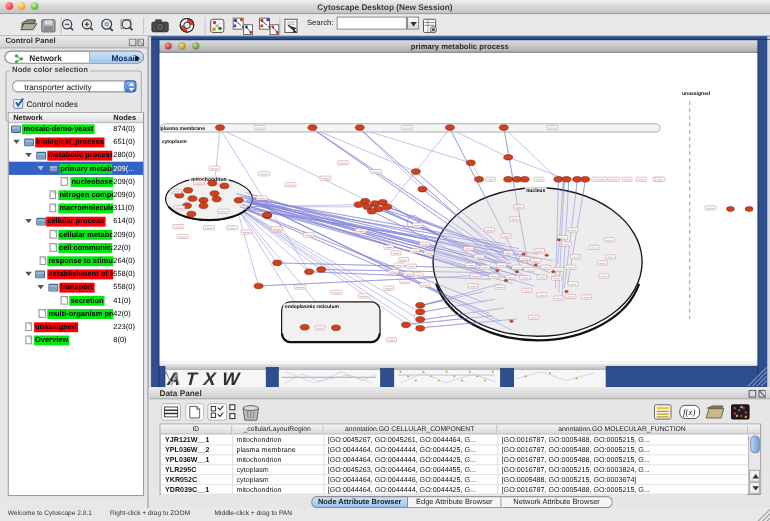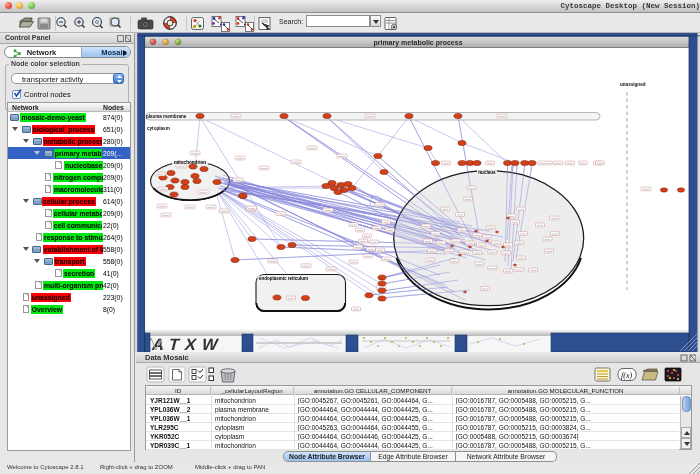--- a/index.html
+++ b/index.html
@@ -1,21 +1,21 @@
 <!DOCTYPE html>
 <html><head>
 <meta charset="utf-8">
 <style>
 *{margin:0;padding:0;box-sizing:border-box;}
 html,body{width:700px;height:474px;overflow:hidden;}
 body{font-family:"Liberation Sans",sans-serif;position:relative;background:#e8e8e8;}
 .abs{position:absolute;}
 
 #titlebar{left:0;top:0;width:700px;height:13px;background:linear-gradient(#efefef,#d7d7d7 50%,#c3c3c3);border-bottom:1px solid #8e8e8e;}
-#titlebar .t{width:100%;text-align:right;font-size:7.5px;font-weight:bold;color:#3a3a3a;line-height:13px;font-family:Liberation Mono, monospace;}
+#titlebar .t{width:100%;text-align:center;font-size:7.5px;font-weight:bold;color:#3a3a3a;line-height:13px;}
 .light{width:7px;height:7px;border-radius:50%;top:2px;}
 
 #toolbar{left:0;top:13px;width:700px;height:20px;background:#e9e9e9;border-bottom:1px solid #b5b5b5;}
 .sep{top:16px;width:1px;height:15px;background:#c7c7c7;}
 
 #cpanel{left:0;top:33px;width:135px;height:430px;background:#e7e7e7;border-right:1px solid #9b9b9b;}
 #cphead{left:0;top:0;width:134px;height:11px;background:linear-gradient(#e9e9e9,#d2d2d2);border-bottom:1px solid #aaa;}
 #cphead span{font-size:7px;font-weight:bold;color:#333;position:absolute;left:5px;top:1px;}
 #tabs{left:4px;top:13px;width:127px;height:12px;background:#fff;border:1px solid #8a8a8a;border-radius:6px;overflow:hidden;}
 #tabs .seg{position:absolute;top:0;height:12px;font-size:7.5px;font-weight:bold;color:#222;text-align:center;line-height:11px;}
@@ -780,21 +780,21 @@
 <rect x="689" y="33" width="8.5" height="319" fill="#2e4f8f"></rect>
 <rect x="697.5" y="33" width="2.5" height="319" fill="#d8d8d8"></rect>
 <line x1="144.6" y1="36" x2="144.6" y2="352" stroke="#16294e" stroke-width="0.7"></line>
 <line x1="689" y1="36" x2="689" y2="352" stroke="#16294e" stroke-width="0.7"></line>
 <line x1="137.5" y1="35.8" x2="700" y2="35.8" stroke="#16294e" stroke-width="0.7"></line>
 <path d="M680 351 L697 334 M684 351 L697 338 M688 351 L697 342 M692 351 L697 346" stroke="#7d94c0" stroke-width="1" fill="none"></path>
 </svg>
 
 <div class="abs" id="dpanel">
   <div class="abs" id="dphead">
-      <span>Data Mosaic</span>
+      <span>Data Panel</span>
     <svg style="position:absolute;right:4px;top:1.5px;" width="16" height="8" viewBox="0 0 16 8">
       <rect x="1" y="1" width="6" height="6" fill="none" stroke="#666" stroke-width="1"></rect>
       <rect x="10" y="1" width="6" height="6" fill="none" stroke="#666" stroke-width="1"></rect>
       <line x1="10" y1="1" x2="16" y2="7" stroke="#666" stroke-width="1"></line>
     </svg>
   </div>
   <svg style="position:absolute;left:0;top:13px;" width="564" height="20" viewBox="0 0 564 20">
 
     <rect x="11" y="2" width="17" height="15" rx="2" fill="#fdfdfd" stroke="#aaa" stroke-width="0.8"></rect>
     <rect x="13.5" y="5" width="12" height="9" fill="#fff" stroke="#333" stroke-width="0.8"></rect>

